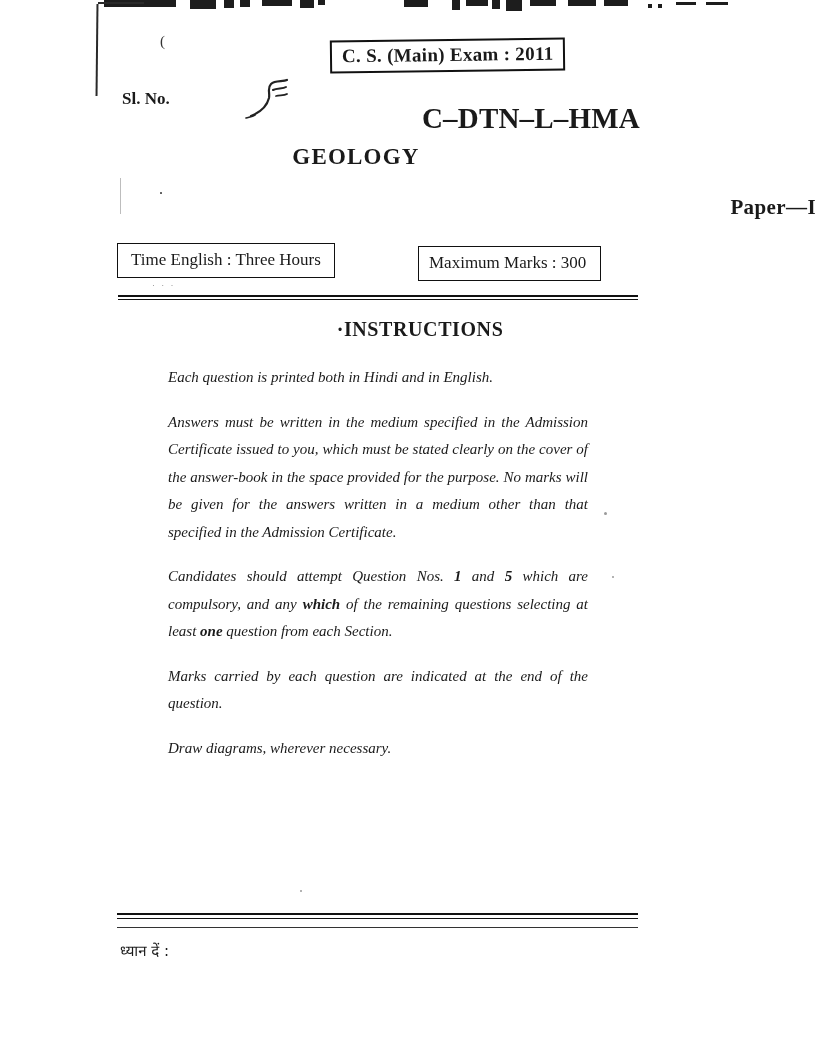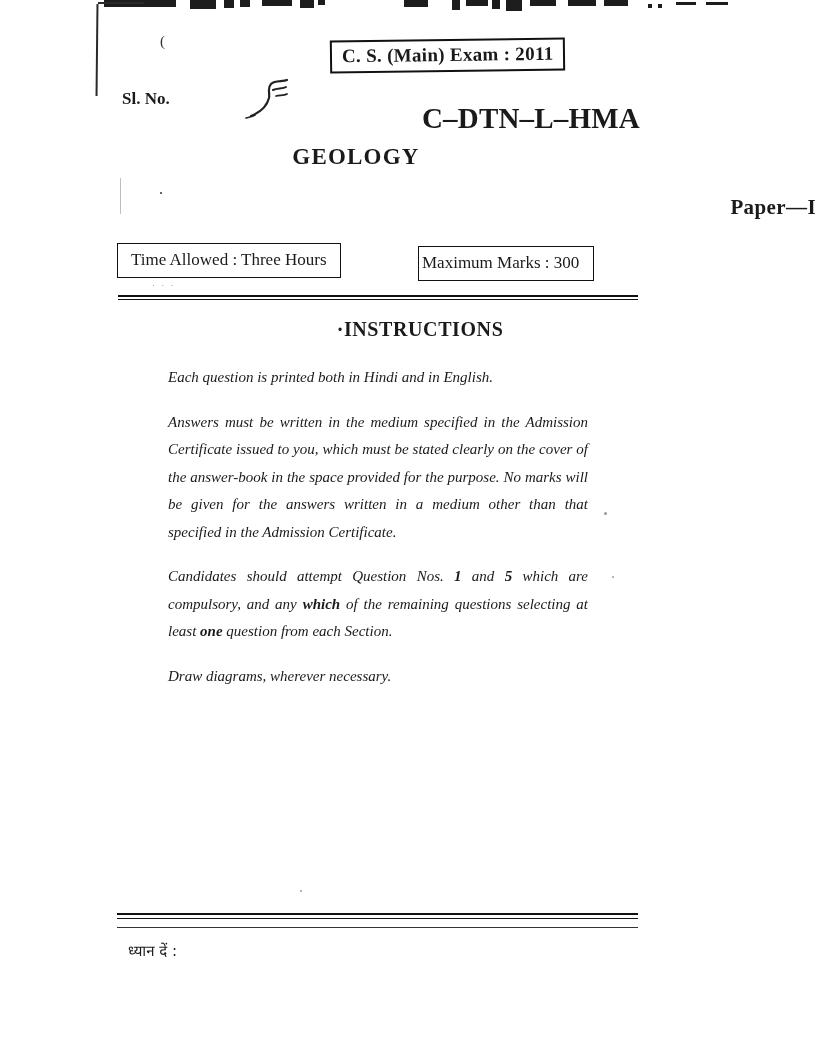--- a/index.html
+++ b/index.html
@@ -151,21 +151,21 @@
     border: 1.5px solid #111;
     padding: 6px 13px 7px 13px;
     font-size: 17px;
     white-space: nowrap;
   }
   .marks-box {
     position: absolute;
     left: 418px;
     top: 246px;
     border: 1.5px solid #111;
-    padding: 6px 14px 7px 3px;
+    padding: 6px 14px 7px 10px;
     font-size: 17px;
     white-space: nowrap;
   }
   .time-smudge {
     position: absolute;
     left: 152px;
     top: 280px;
     font-size: 9px;
     color: #777;
     letter-spacing: 2px;
@@ -245,21 +245,21 @@
     position: absolute;
     left: 117px;
     top: 927px;
     width: 521px;
     height: 1px;
     background: #333;
   }
 
   .hindi-note {
     position: absolute;
-    left: 128px;
+    left: 120px;
     top: 938px;
     width: 520px;
     font-family: "DejaVu Sans", sans-serif;
     font-size: 15px;
     line-height: 26px;
     display: flex;
     gap: 2px;
   }
   .hindi-label {
     white-space: nowrap;
@@ -322,21 +322,21 @@
 
   <div class="code">C–DTN–L–HMA</div>
 
   <div class="subject">GEOLOGY</div>
   <div class="paper">Paper—I</div>
 
   <div class="vline-mark"></div>
   <span class="dot-mark">.</span>
 
   <div class="time-box">
-    <span>Time Allowed : Three Hours</span>
+    <span>Time English : Three Hours</span>
   </div>
   <div class="time-smudge">· · ·</div>
 
   <div class="marks-box">
     <span>Maximum Marks : 300</span>
   </div>
 
   <div class="rule-top1"></div>
   <div class="rule-top2"></div>
 
@@ -351,20 +351,21 @@
       <span>Candidates should attempt Question Nos.</span>
       <b>1</b>
       <span>and</span>
       <b>5</b>
       <span>which are compulsory, and any</span>
       <b>which</b>
       <span>of the remaining questions selecting at least</span>
       <b>one</b>
       <span>question from each Section.</span>
     </p>
+    <p class="para">Marks carried by each question are indicated at the end of the question.</p>
     <p class="para last">Draw diagrams, wherever necessary.</p>
   </div>
 
   <div class="rule-bot1"></div>
   <div class="rule-bot2"></div>
   <div class="rule-bot3"></div>
 
   <div class="hindi-note">
     <span class="hindi-label">ध्यान दें :</span>
   </div>

